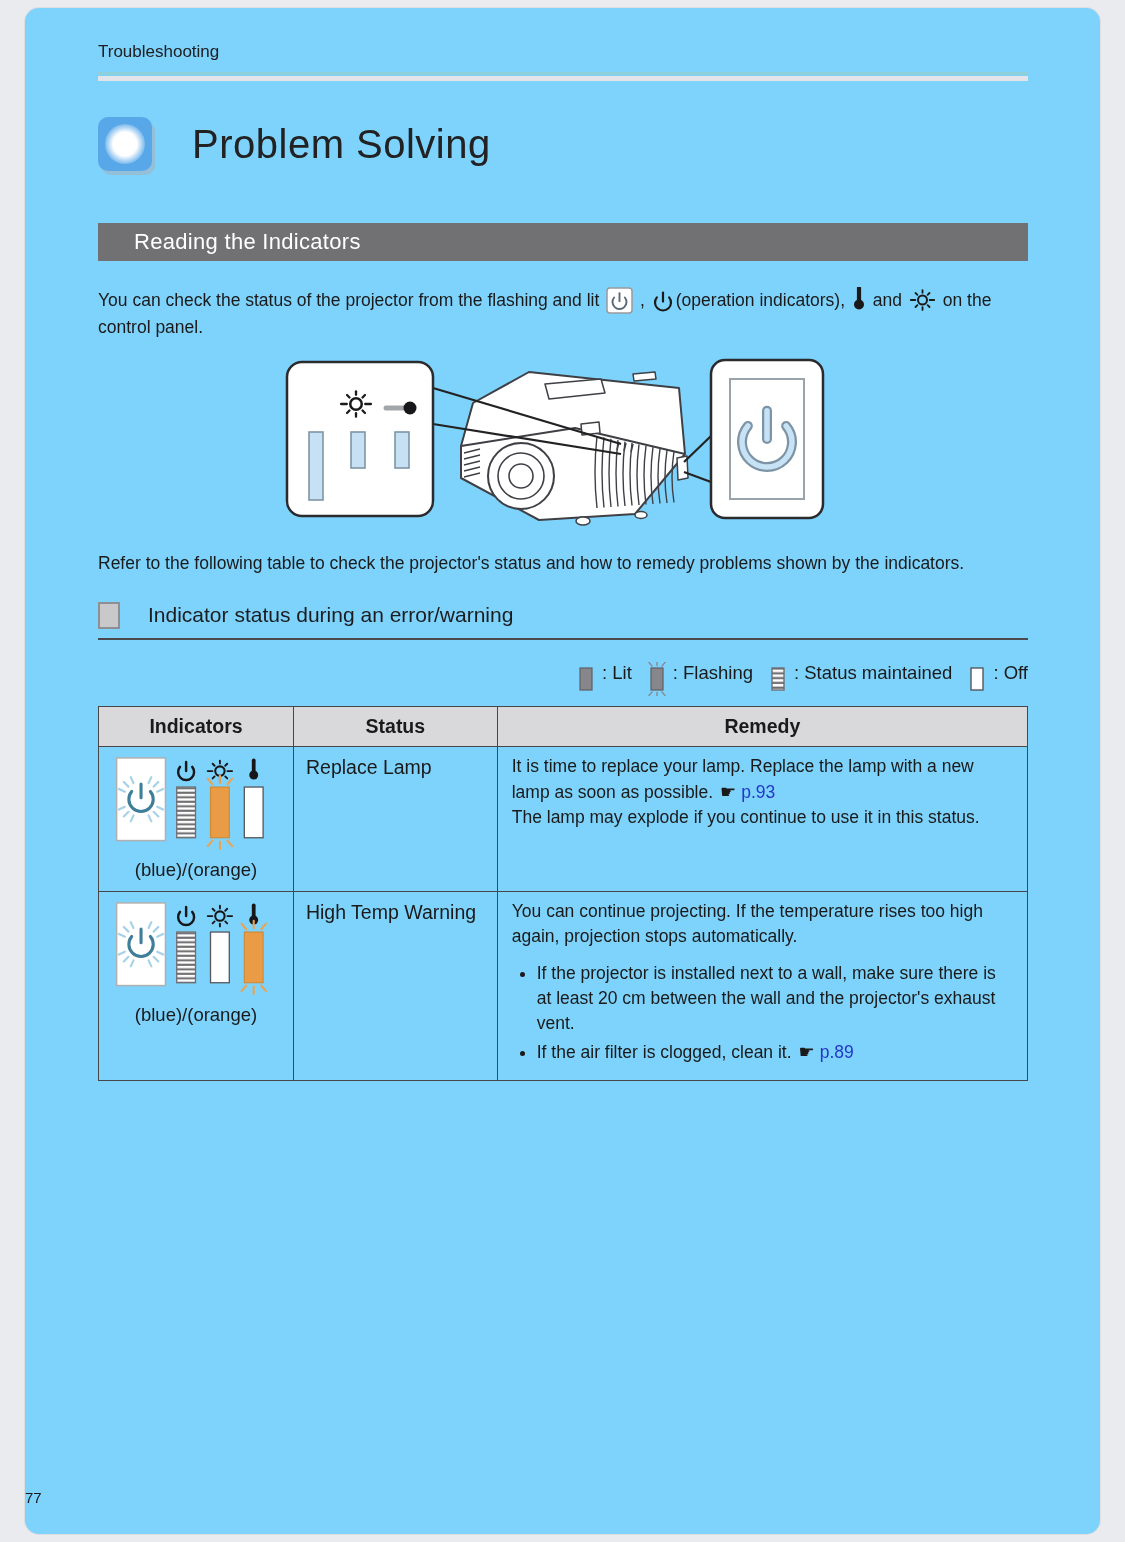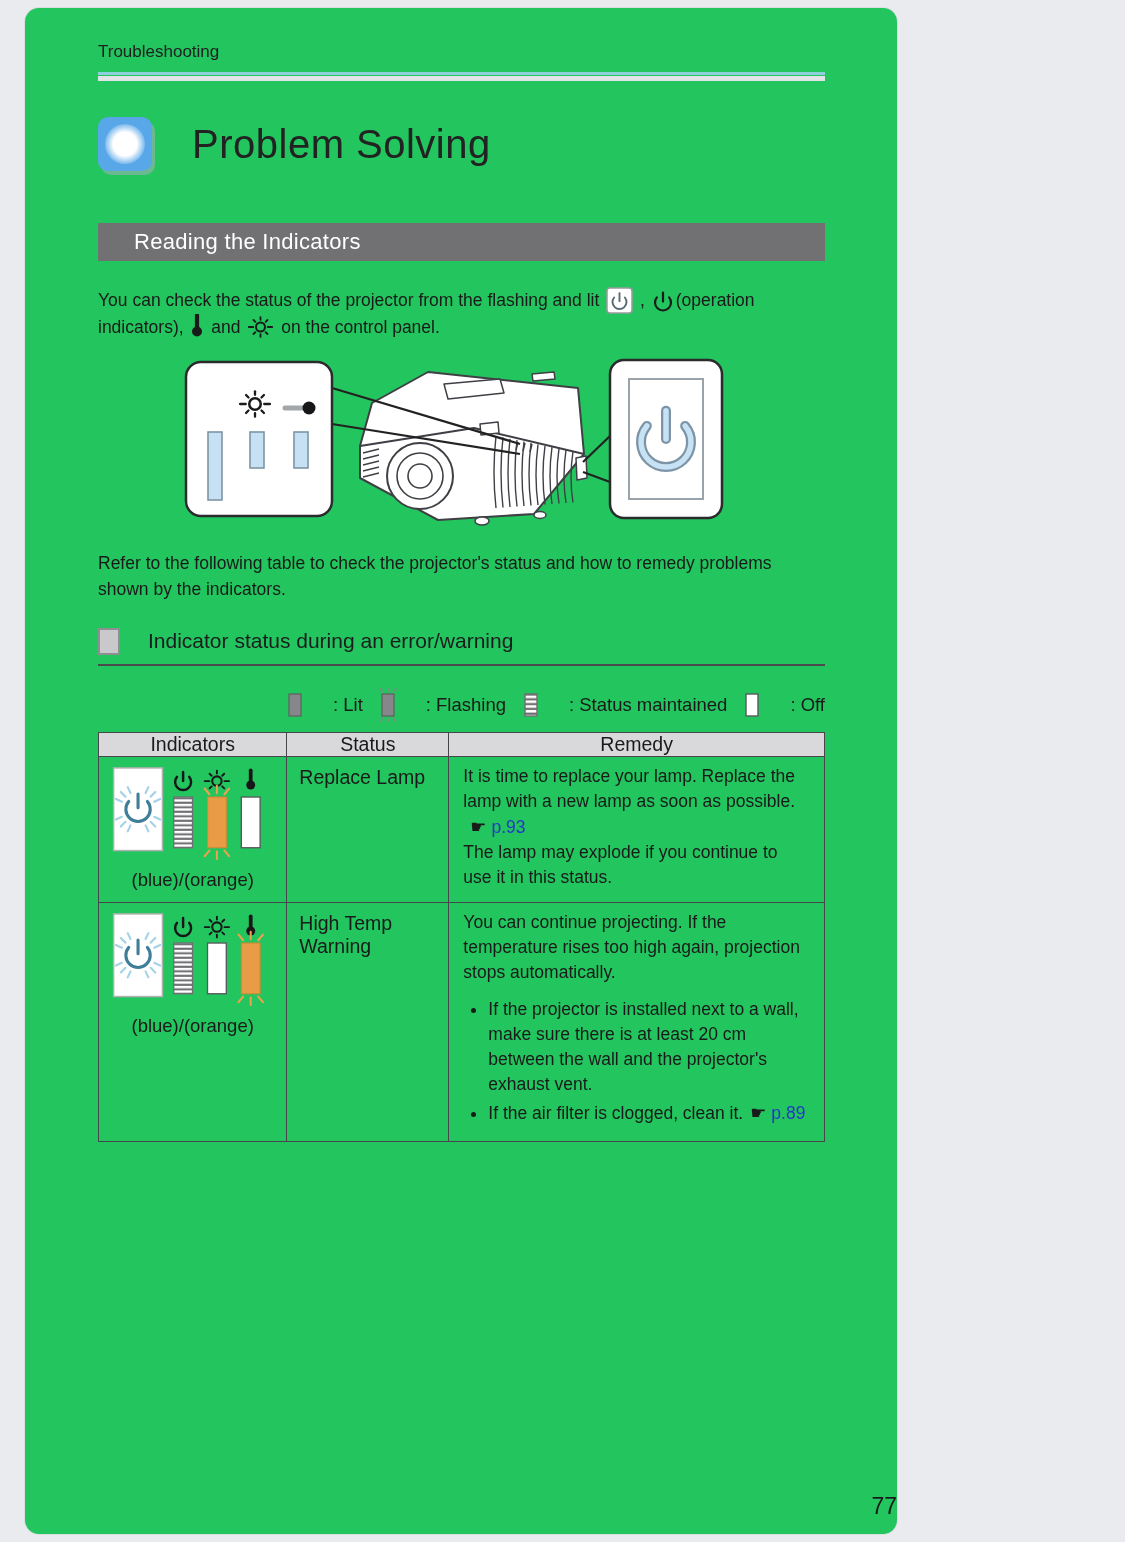--- a/index.html
+++ b/index.html
@@ -2,22 +2,22 @@
 <html><head>
 <meta charset="utf-8">
 <style>
   html,body{margin:0;padding:0}
   body{
     width:1125px;height:1542px;position:relative;
     background:#e9ebee;
     font-family:"Liberation Sans",sans-serif;color:#1a1a1a;
   }
   .sheet{
-    position:absolute;left:25px;top:8px;width:872px;height:1526px;
-    background:#22c55e;border-radius:14px;box-shadow:0 0 0 1px #dcdee1;
+    position:absolute;left:25px;top:8px;width:1075px;height:1526px;
+    background:#7dd3fc;border-radius:14px;box-shadow:0 0 0 1px #dcdee1;
     overflow:hidden;
   }
   .content{position:absolute;left:73px;right:72px;top:0}
 
   .breadcrumb{margin-top:34px;font-size:17px;color:#202022}
   .head-rule-cyan{margin-top:10px;height:3px;background:#8ecfdc}
   .head-rule-gray{height:5px;background:#e3e4e7;margin-top:1px}
 
   .title-row{display:flex;align-items:center;gap:40px;margin-top:36px}
   .app-icon{width:54px;height:54px;border-radius:10px;background:#58a8e9;
@@ -37,37 +37,37 @@
 
   .refer{margin-top:16px;font-size:17.5px;line-height:26px}
 
   .subsection{margin-top:26px;display:flex;align-items:center;gap:28px}
   .sub-square{width:18px;height:23px;background:#c9c9cc;border:2px solid #8f8f93;flex:0 0 auto}
   .sub-title{font-size:21px;color:#1c1c1e}
   .sub-rule{margin-top:9px;border-top:2.5px solid #4a4a4e}
 
   .legend{margin-top:22px;display:flex;justify-content:flex-end;align-items:center;
     gap:10px;font-size:18.5px}
-  .legend-item{display:inline-flex;align-items:center;gap:23px}
+  .legend-item{display:inline-flex;gap:1px}
 
   table.status-table{width:100%;border-collapse:collapse;margin-top:10px}
   .status-table th,.status-table td{border:1.5px solid #47474b}
-  .status-table th{background:#d9d9db;font-weight:400;font-size:19.5px;padding:0 4px;color:#1a1a1a}
+  .status-table th{background:#d9d9db;font-weight:700;font-size:19.5px;padding:8px 4px;color:#1a1a1a}
   .status-table td{vertical-align:top}
   td.cell-ind{text-align:center;padding:8px 4px 10px}
   .ind-caption{font-size:18.5px;margin-top:4px;text-align:center}
   td.cell-status{font-size:19.5px;padding:9px 12px}
   td.cell-remedy{font-size:17.5px;line-height:25px;padding:7px 14px 12px}
   .remedy-p{margin:0}
   .hand{font-family:"DejaVu Sans",sans-serif;font-size:18px;margin:0 5px 0 7px}
   a.ref{color:#2438c8;text-decoration:none;cursor:pointer}
   ul.bullets{margin:12px 0 0;padding-left:25px}
   ul.bullets li{margin:0 0 3px}
 
-  .page-num{position:absolute;bottom:14px;left:0;width:100%;text-align:right;font-size:23px}
+  .page-num{position:absolute;bottom:28px;left:0;width:100%;text-align:left;font-size:15px}
 </style>
 </head>
 <body>
 
 <div class="sheet">
   <div class="content">
 
     <div class="breadcrumb">Troubleshooting</div>
     <div class="head-rule-cyan"></div>
     <div class="head-rule-gray"></div>

